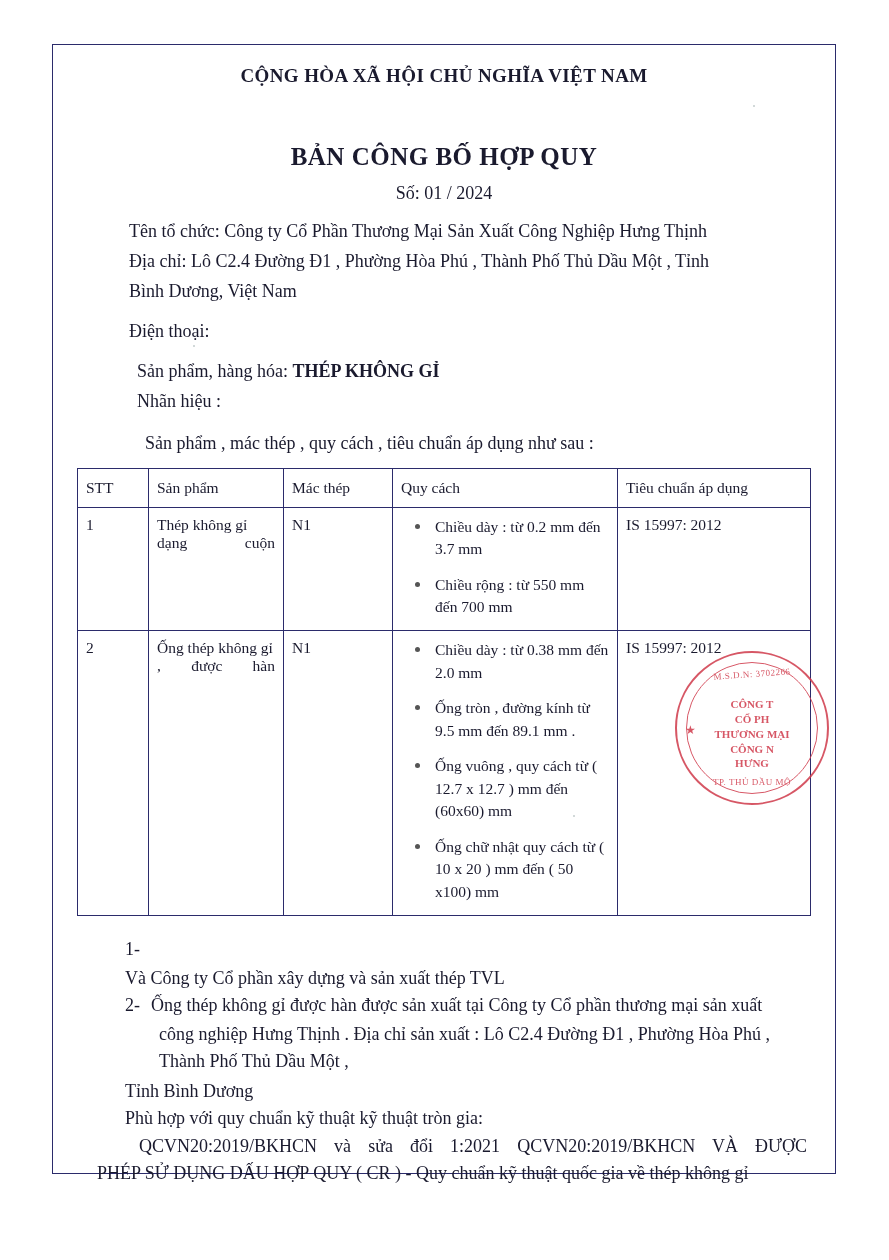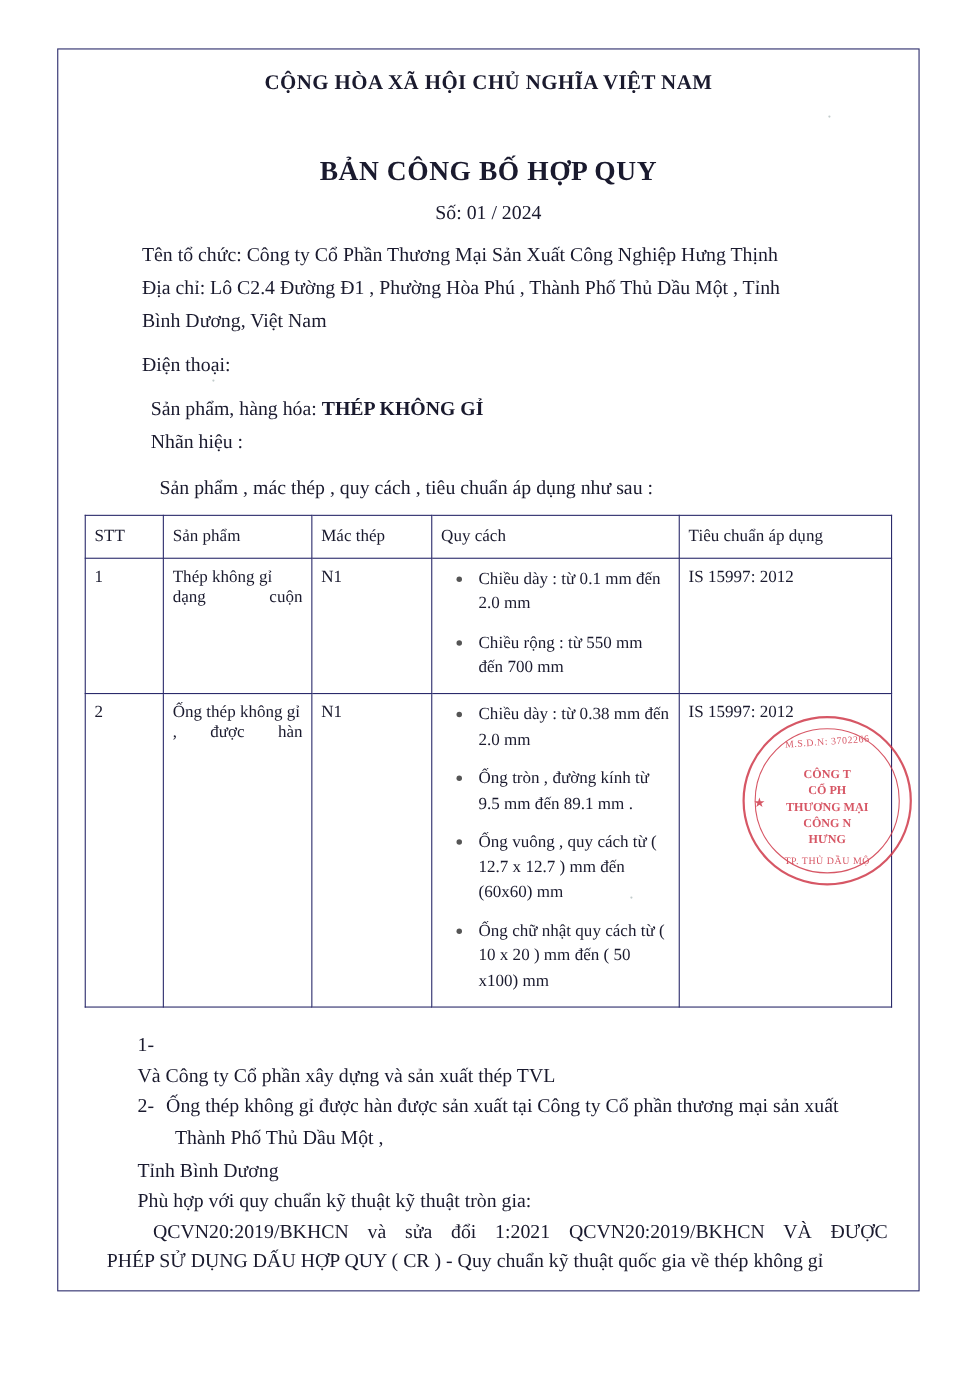--- a/index.html
+++ b/index.html
@@ -254,21 +254,21 @@
           <th class="col-tc">Tiêu chuẩn áp dụng</th>
         </tr>
       </thead>
       <tbody>
         <tr>
           <td class="col-stt c">1</td>
           <td class="col-sp just">Thép không gỉ dạng cuộn</td>
           <td class="col-mac c">N1</td>
           <td class="col-qc">
             <ul class="specs">
-              <li>Chiều dày : từ 0.1 mm đến 2.0 mm</li>
+              <li>Chiều dày : từ 0.2 mm đến 3.7 mm</li>
               <li>Chiều rộng : từ 550 mm đến 700 mm</li>
             </ul>
           </td>
           <td class="col-tc">IS 15997: 2012</td>
         </tr>
         <tr>
           <td class="col-stt c">2</td>
           <td class="col-sp just">Ống thép không gỉ , được hàn</td>
           <td class="col-mac c">N1</td>
           <td class="col-qc">
@@ -287,20 +287,21 @@
     <div class="notes">
       <div class="note">
         <div class="note-num">1-</div>
       </div>
       <div class="note-cont">Và Công ty Cổ phần xây dựng và sản xuất thép TVL</div>
 
       <div class="note">
         <div class="note-num">2-</div>
         <div class="note-body">Ống thép không gỉ được hàn được sản xuất tại Công ty Cổ phần thương mại sản xuất</div>
       </div>
+      <div class="note-cont2">công nghiệp Hưng Thịnh . Địa chỉ sản xuất : Lô C2.4 Đường Đ1 , Phường Hòa Phú ,</div>
       <div class="note-cont2">Thành Phố Thủ Dầu Một ,</div>
     </div>
 
     <div class="plain-line">Tỉnh Bình Dương</div>
     <div class="plain-line">Phù hợp với quy chuẩn kỹ thuật kỹ thuật tròn gia:</div>
 
     <div class="final-block">
       <div class="final-1">QCVN20:2019/BKHCN và sửa đổi 1:2021  QCVN20:2019/BKHCN VÀ ĐƯỢC</div>
       <div class="final-2">PHÉP SỬ DỤNG DẤU HỢP QUY ( CR ) -  Quy chuẩn kỹ thuật quốc gia về thép không gỉ</div>
     </div>

